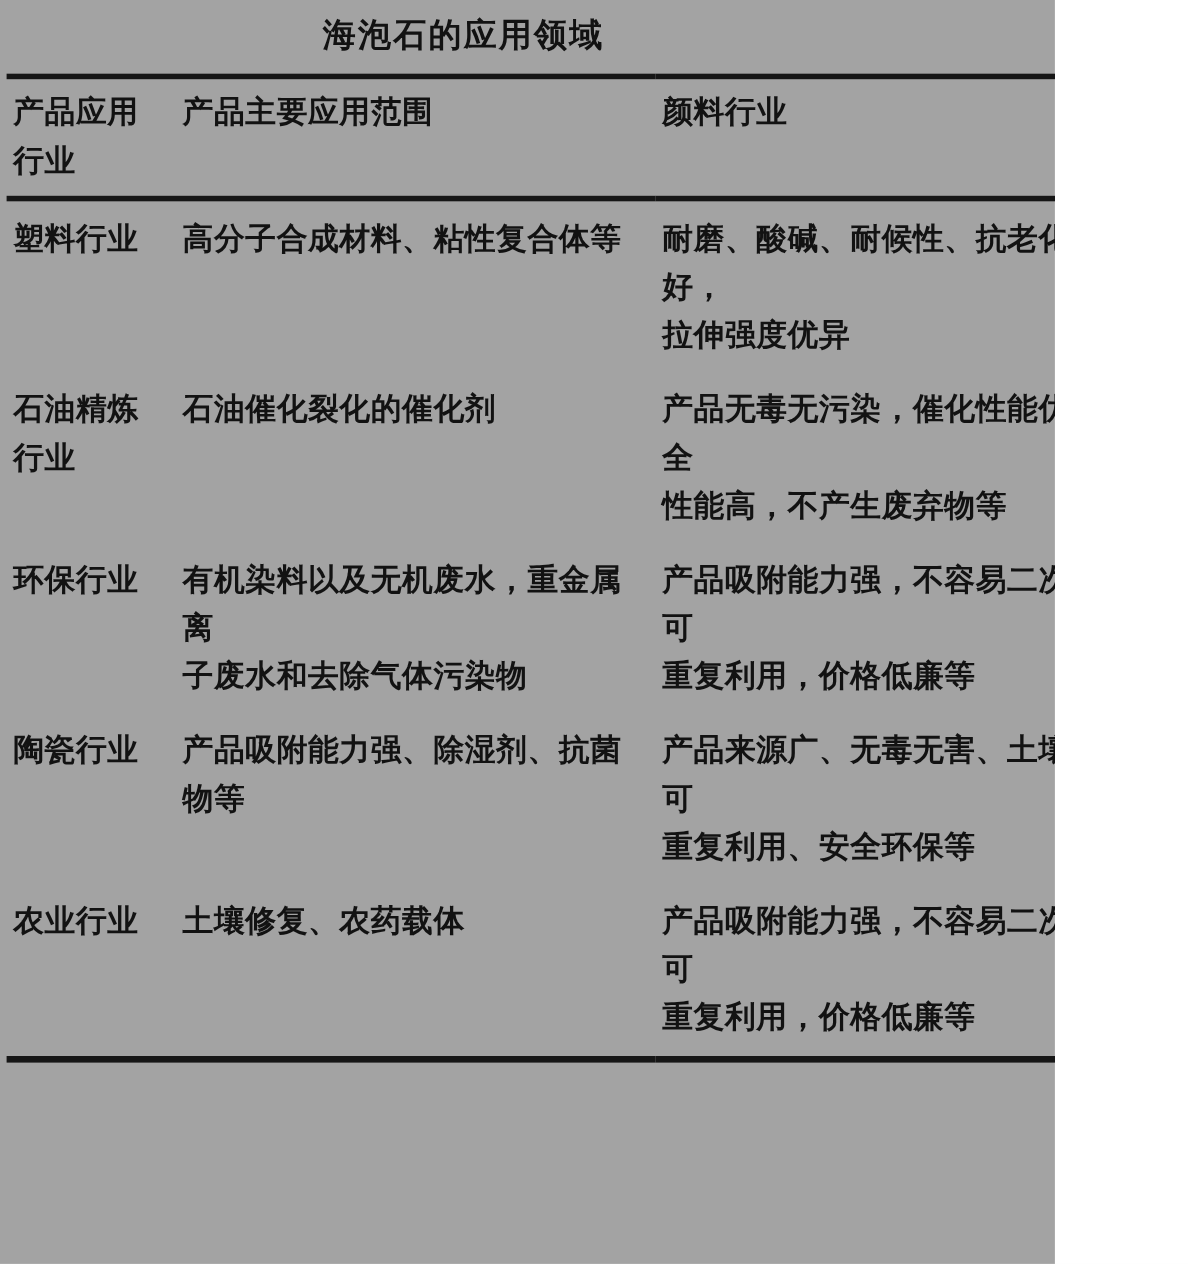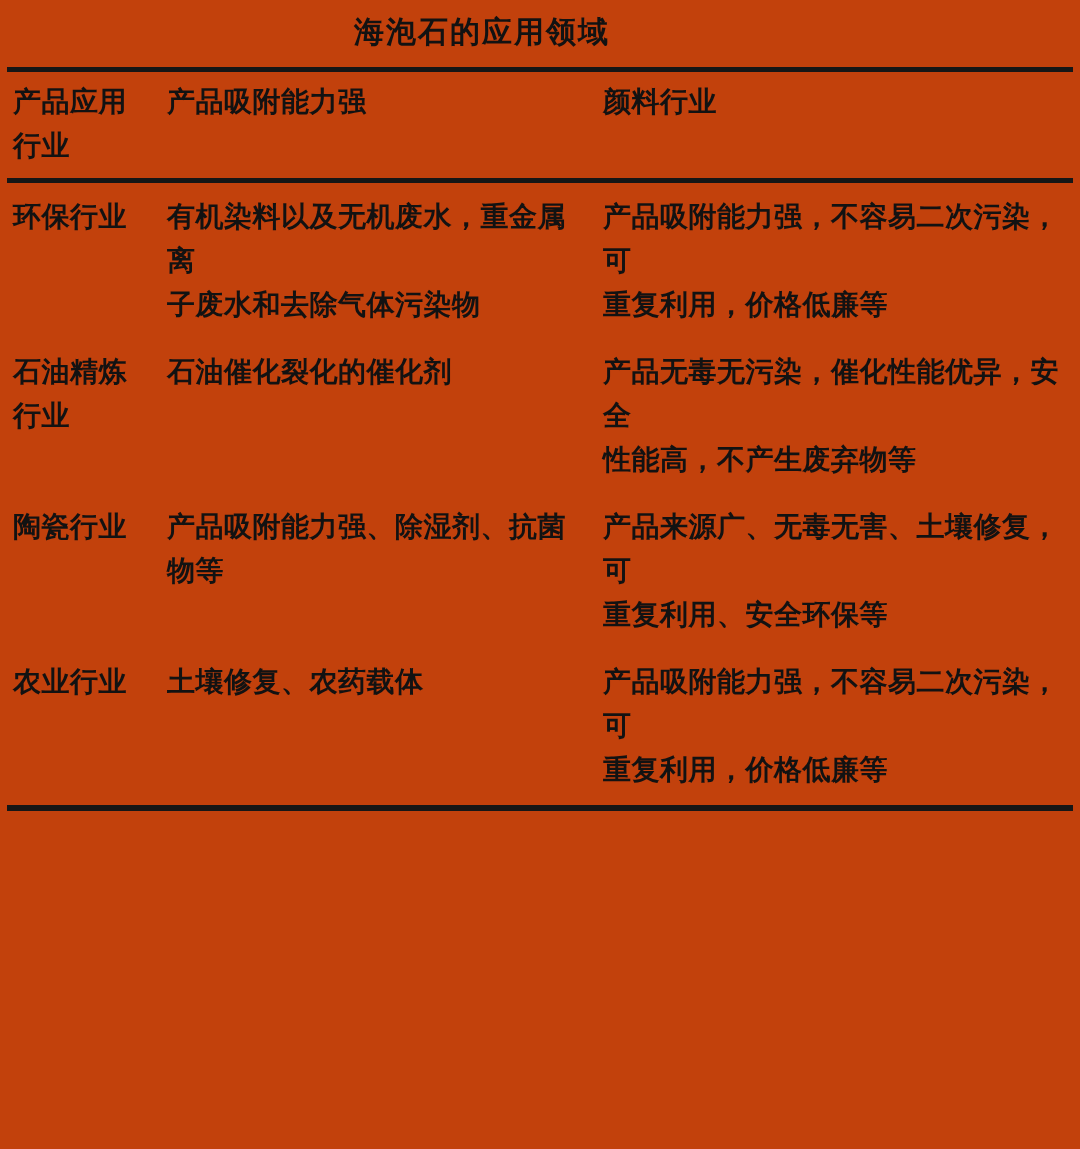--- a/index.html
+++ b/index.html
@@ -3,23 +3,23 @@
 <meta charset="utf-8">
 <style>
   * { box-sizing: border-box; margin: 0; padding: 0; }
   html, body {
     width: 1080px;
     background: #ffffff;
     font-family: "Liberation Sans", "DejaVu Sans", sans-serif;
     color: #121212;
   }
   .page {
-    width: 1080px;
+    width: 959px;
     height: 1149px;
-    background: #c2410c;
+    background: #a3a3a3;
     padding: 6px 6px 0 6px;
     overflow: hidden;
   }
   .doc-title {
     text-align: center;
     transform: translateX(-58px);
     font-size: 30px;
     font-weight: 700;
     letter-spacing: 2px;
     margin-top: 6px;
@@ -64,38 +64,44 @@
   <table class="app-table">
     <colgroup>
       <col class="c-industry">
       <col class="c-scope">
       <col class="c-advantage">
     </colgroup>
     <thead>
       <tr>
         <th>产品应用
 行业</th>
-        <th>产品吸附能力强</th>
+        <th>产品主要应用范围</th>
         <th>颜料行业</th>
       </tr>
     </thead>
     <tbody>
       <tr>
-        <td>环保行业</td>
-        <td>有机染料以及无机废水，重金属离
-子废水和去除气体污染物</td>
-        <td>产品吸附能力强，不容易二次污染，可
-重复利用，价格低廉等</td>
+        <td>塑料行业</td>
+        <td>高分子合成材料、粘性复合体等</td>
+        <td>耐磨、酸碱、耐候性、抗老化性能好，
+拉伸强度优异</td>
       </tr>
       <tr>
         <td>石油精炼
 行业</td>
         <td>石油催化裂化的催化剂</td>
         <td>产品无毒无污染，催化性能优异，安全
 性能高，不产生废弃物等</td>
+      </tr>
+      <tr>
+        <td>环保行业</td>
+        <td>有机染料以及无机废水，重金属离
+子废水和去除气体污染物</td>
+        <td>产品吸附能力强，不容易二次污染，可
+重复利用，价格低廉等</td>
       </tr>
       <tr>
         <td>陶瓷行业</td>
         <td>产品吸附能力强、除湿剂、抗菌物等</td>
         <td>产品来源广、无毒无害、土壤修复，可
 重复利用、安全环保等</td>
       </tr>
       <tr>
         <td>农业行业</td>
         <td>土壤修复、农药载体</td>

